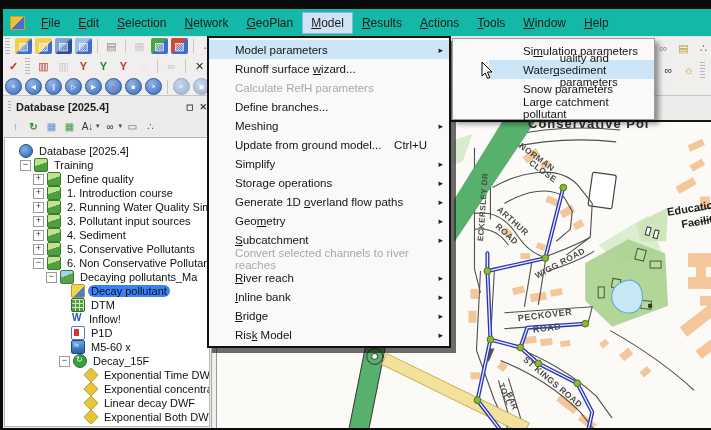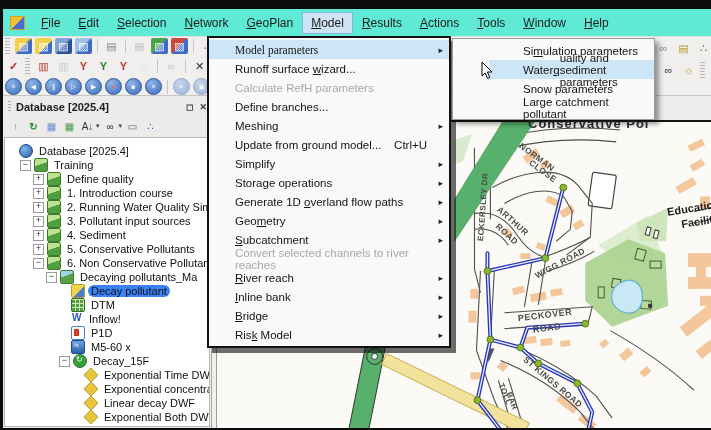--- a/index.html
+++ b/index.html
@@ -4,21 +4,21 @@
 <style>
   html,body{margin:0;padding:0;}
   body{width:711px;height:430px;position:relative;overflow:hidden;background:#f0efed;
        font-family:"Liberation Sans",sans-serif;}
   
   .frame-top{position:absolute;left:0;top:0;width:711px;height:9px;background:#0b0b0b;z-index:90;}
   .frame-left{position:absolute;left:0;top:0;width:3px;height:430px;background:#0b0b0b;z-index:90;}
   .frame-bottom{position:absolute;left:0;bottom:0;width:711px;height:2px;background:#0b0b0b;z-index:90;}
 
   
-  .menubar{position:absolute;left:3px;top:9px;right:0;height:27px;background:#5eead4;
+  .menubar{position:absolute;left:3px;top:9px;right:0;height:27px;background:#14b8a6;
            display:flex;align-items:center;padding-left:4px;z-index:20;border-bottom:1px solid #e3e1de;}
   .appicon{width:13px;height:12px;margin:0 7px 0 3px;background:linear-gradient(135deg,#f0c030 50%,#4a6ed0 50%);
            border:1px solid #caa22a;flex:none;}
   .mitem{padding:4px 9px;font-size:12px;color:#1b1b1b;white-space:nowrap;}
   .mitem.active{background:#cfe3f5;border:1px solid #86b7e0;padding:3px 8px;}
   .mitem u, .dmi u, .smi u{text-decoration:underline;}
 
   
   .toolbars{position:absolute;left:3px;top:36px;right:0;height:59px;background:#f0efed;z-index:3;}
   .tbrow{position:absolute;display:flex;align-items:center;gap:3px;}
@@ -84,21 +84,21 @@
   .map-labels{position:absolute;left:0;top:0;width:711px;height:430px;z-index:6;pointer-events:none;}
   .mlabel{position:absolute;font-weight:bold;color:#4a4a4a;white-space:nowrap;}
   .partial-title{position:absolute;left:528px;top:116px;font-size:13px;font-weight:bold;color:#2f2f2f;
                  letter-spacing:1px;z-index:30;white-space:nowrap;}
 
   
   .dropdown{position:absolute;left:207px;top:36px;width:240px;background:#f9f9f9;
             border:2px solid #121212;box-shadow:5px 5px 0 rgba(12,12,12,.6);z-index:50;padding:2px 0;}
   .dmi{height:19px;display:flex;align-items:center;padding:0 6px 0 26px;font-size:11.5px;
        color:#141414;position:relative;}
-  .dmi.hl{background:#cde6f7;font-family:Liberation Serif, serif;}
+  .dmi.hl{background:#cde6f7;}
   .dmi.dis{color:#a8a8a8;}
   .dmi .arrow{position:absolute;right:6px;font-size:9px;color:#222;}
   .dmi .sc{margin-left:auto;padding-right:16px;}
 
   
   .submenu{position:absolute;left:452px;top:38px;width:201px;background:#f9f9f9;
            border:1px solid #9c9c9c;box-shadow:4px 4px 5px rgba(0,0,0,.4);z-index:60;padding:2px 0;}
   .smi{height:19px;display:flex;align-items:center;padding:0 8px 0 34px;font-size:11.5px;color:#141414;margin-left:36px;}
   .smi.hl{background:#cde6f7;}
 

